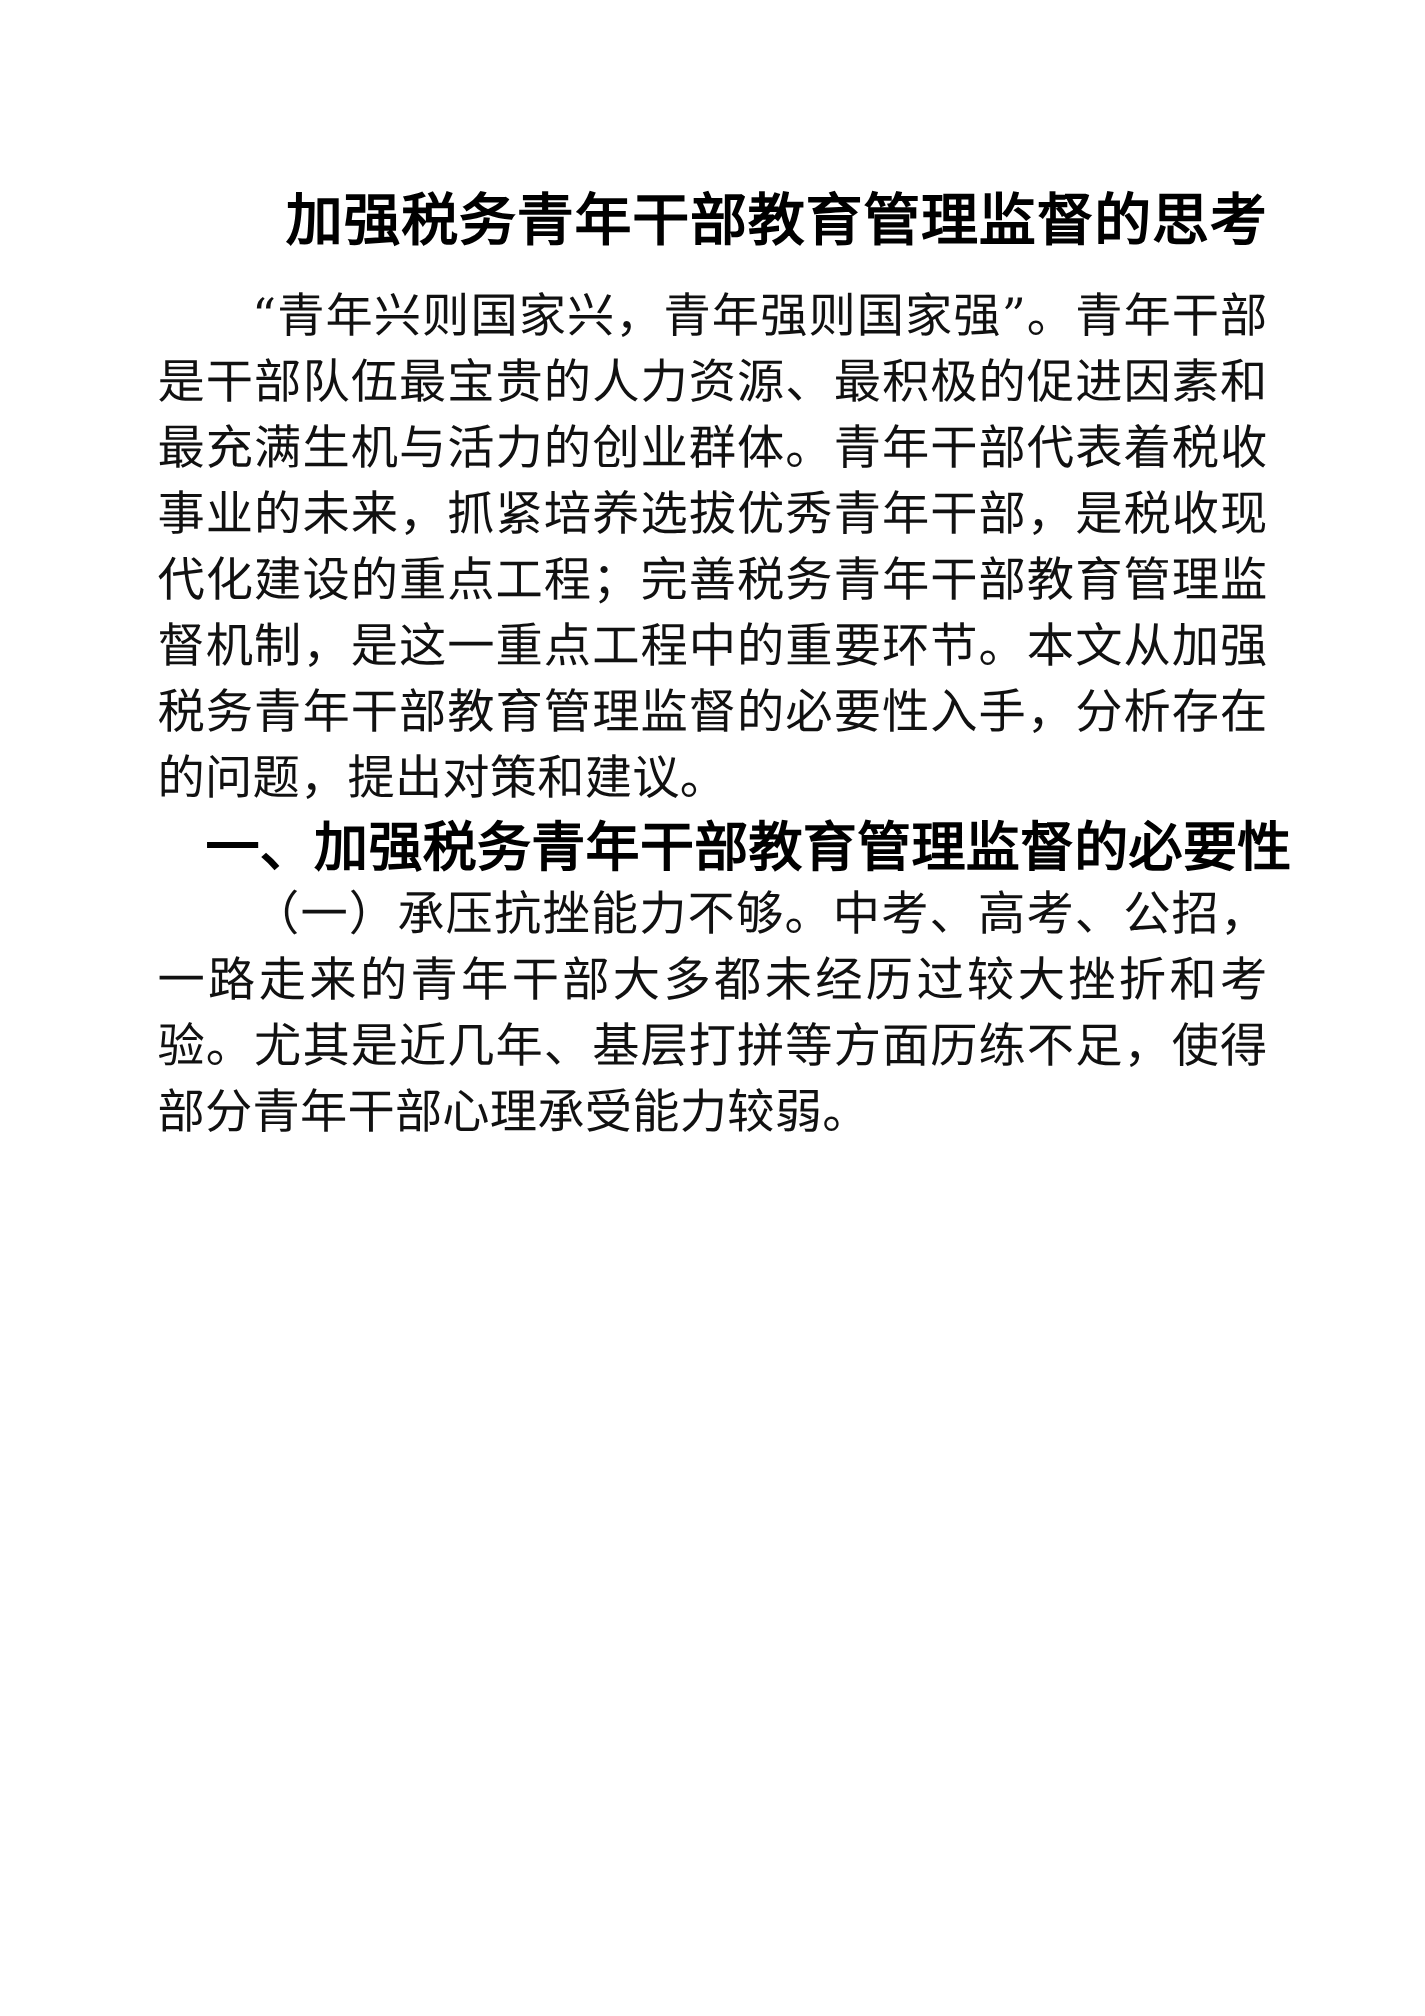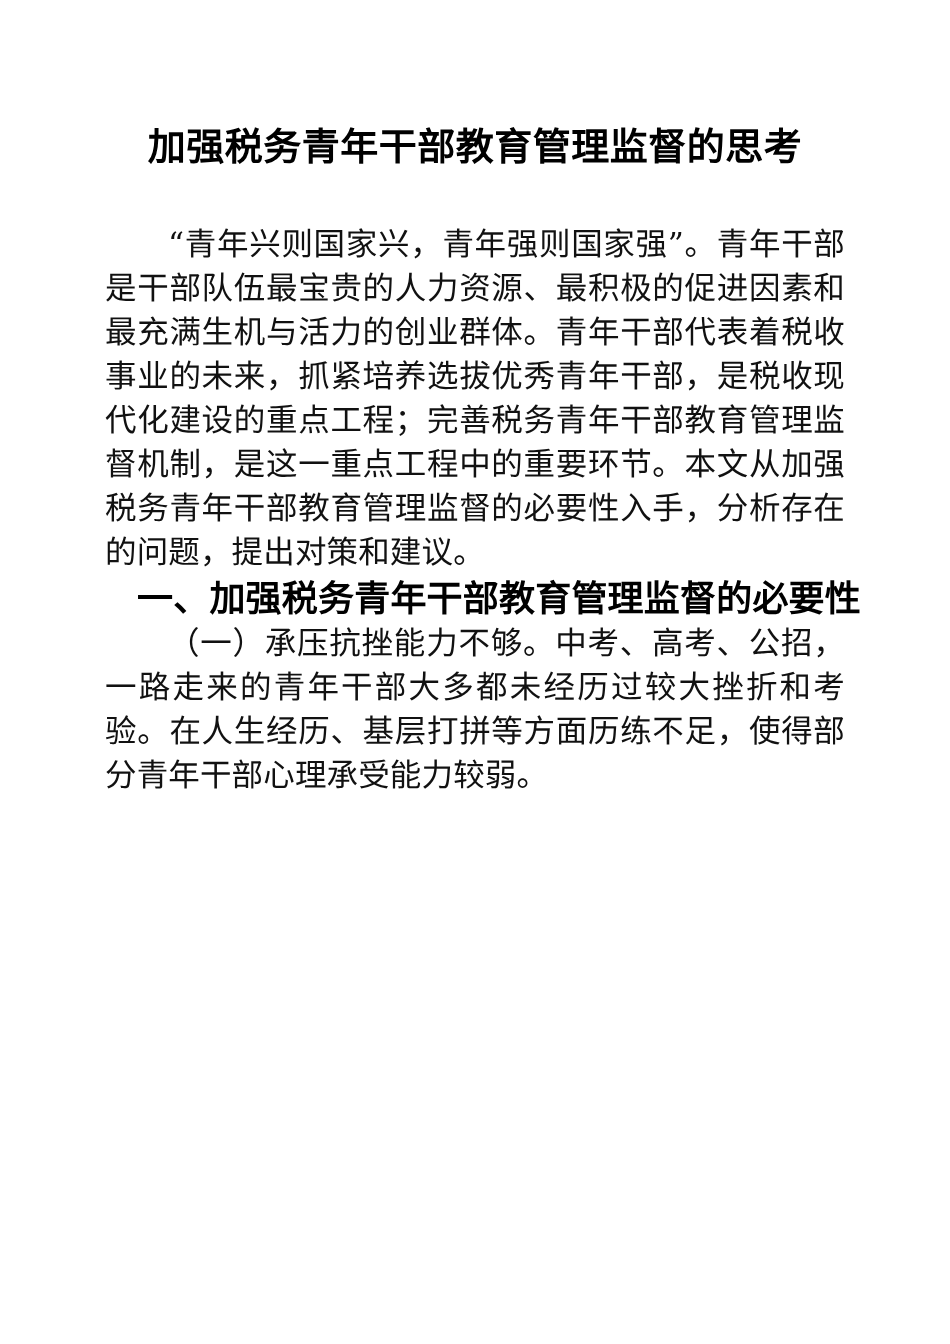--- a/index.html
+++ b/index.html
@@ -26,21 +26,21 @@
     width: 740px;
   }
 
   
   .doc-title {
     font-family: "DejaVu Serif", "Liberation Serif", serif;
     font-weight: bold;
     font-size: 38px;
     line-height: 46px;
     color: #000000;
-    text-align: center;
+    text-align: right;
     letter-spacing: 0.5px;
     margin: 0;
     padding-top: 124px;
     padding-bottom: 0;
     white-space: nowrap;
   }
 
   
   .body-para {
     font-family: "DejaVu Serif", "Liberation Serif", serif;
@@ -50,21 +50,21 @@
     text-align: justify;
     text-align-last: left;
     text-justify: inter-character;
     margin: 0;
     text-indent: 63px;
     letter-spacing: 0.15px;
     word-break: break-all;
   }
 
   .first-para {
-    margin-top: 52px;
+    margin-top: 19px;
   }
 
   
   .section-heading {
     font-family: "DejaVu Sans", "Liberation Sans", sans-serif;
     font-weight: bold;
     font-size: 36px;
     line-height: 44px;
     color: #000000;
     margin: 0;
@@ -83,16 +83,16 @@
 
     <h1 class="doc-title">加强税务青年干部教育管理监督的思考</h1>
 
     <p class="body-para first-para">“青年兴则国家兴，青年强则国家强”。青年干部是干部队伍最宝贵的人力资源、最积极的促进因素和最充满生机与活力的创业群体。青年干部代表着税收事业的未来，抓紧培养选拔优秀青年干部，是税收现代化建设的重点工程；完善税务青年干部教育管理监督机制，是这一重点工程中的重要环节。本文从加强税务青年干部教育管理监督的必要性入手，分析存在的问题，提出对策和建议。</p>
 
     <div class="spacer-small"></div>
 
     <h2 class="section-heading">一、加强税务青年干部教育管理监督的必要性</h2>
 
 
-    <p class="body-para">（一）承压抗挫能力不够。中考、高考、公招，一路走来的青年干部大多都未经历过较大挫折和考验。在人生经历、基层打拼等方面历练不足，使得部分青年干部心理承受能力较弱。</p>
+    <p class="body-para">（一）承压抗挫能力不够。中考、高考、公招，一路走来的青年干部大多都未经历过较大挫折和考验。尤其是近几年、基层打拼等方面历练不足，使得部分青年干部心理承受能力较弱。</p>
 
   </div>
 </div>
 
 </body></html>

